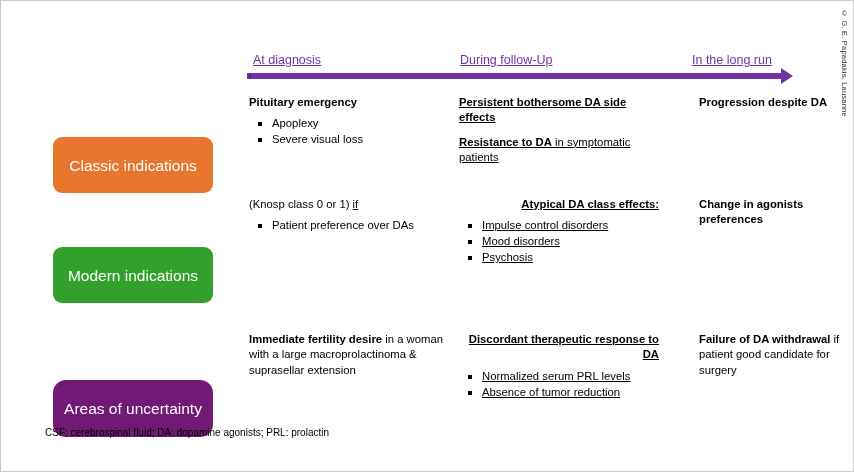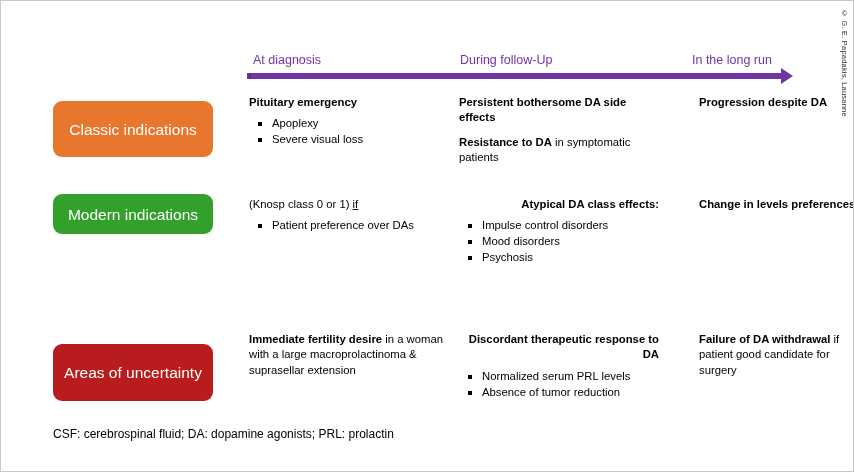--- a/index.html
+++ b/index.html
@@ -44,20 +44,21 @@
     top: 52px;
     width: 548px;
     height: 32px;
   }
   .tl-label {
     position: absolute;
     top: 0;
     font-size: 12.5px;
     color: #7234A5;
     white-space: nowrap;
+    text-decoration: underline;
   }
   .tl-label.l0 { left: 6px; }
   .tl-label.l1 { left: 213px; }
   .tl-label.l2 { left: 445px; }
 
   .tl-bar {
     position: absolute;
     left: 0;
     top: 20px;
     width: 534px;
@@ -100,35 +101,36 @@
     border-radius: 9px;
     color: #ffffff;
     font-size: 15.5px;
     line-height: 19px;
     text-align: center;
     display: flex;
     align-items: center;
     justify-content: center;
     box-sizing: border-box;
     padding: 4px 6px;
+    margin-top: 36px;
   }
   .row.r0 .pill { top: 12px; height: 56px; }
-  .row.r1 .pill { top: 3px; height: 40px; }
+  .row.r1 .pill { top: 20px; height: 56px; }
   .row.r2 .pill { top: 18px; height: 57px; }
 
   
   .col {
     position: absolute;
     top: 6px;
     font-size: 11.3px;
     line-height: 15.4px;
     color: #000000;
   }
   .col.c0 { left: 248px; width: 205px; }
-  .col.c1 { left: 458px; width: 200px; }
+  .col.c1 { left: 458px; width: 200px; text-decoration: underline; }
   .col.c2 { left: 698px; width: 160px; }
 
   .blk { margin-bottom: 9px; }
   .blk:last-child { margin-bottom: 0; }
 
   .hdr { font-weight: bold; text-align: right; }
   .reg { font-weight: normal; }
   .u   { text-decoration: underline; }
 
   ul.bl {
@@ -147,23 +149,23 @@
     left: 3px;
     top: 6px;
     width: 4px;
     height: 4px;
     background: #000000;
   }
 
   
   .footnote {
     position: absolute;
-    left: 52px;
+    left: 44px;
     top: 426px;
-    font-size: 12px;
+    font-size: 10px;
     color: #000000;
     white-space: nowrap;
   }
 </style>
 </head>
 <body>
 
 <div id="slide">
 
   <div class="copyright">© G. E. Papadakis, Lausanne</div>
@@ -218,27 +220,27 @@
         <div class="hdr">Atypical DA class effects:</div>
         <ul class="bl">
           <li>Impulse control disorders</li>
           <li>Mood disorders</li>
           <li>Psychosis</li>
         </ul>
       </div>
     </div>
     <div class="col c2">
       <div class="blk">
-        <span class="hdr">Change in levels preferences</span>
+        <span class="hdr">Change in agonists preferences</span>
       </div>
     </div>
   </div>
 
   <div class="row r2">
-    <div class="pill" style="background:#b91c1c;">Areas of uncertainty</div>
+    <div class="pill" style="background:#701a75;border-radius:13px;">Areas of uncertainty</div>
     <div class="col c0">
       <div class="blk">
         <span class="hdr">Immediate fertility desire</span><span class="reg"> in a woman with a large macroprolactinoma &amp; suprasellar extension</span>
       </div>
     </div>
     <div class="col c1">
       <div class="blk">
         <div class="hdr">Discordant therapeutic response to DA</div>
         <ul class="bl">
           <li>Normalized serum PRL levels</li>

